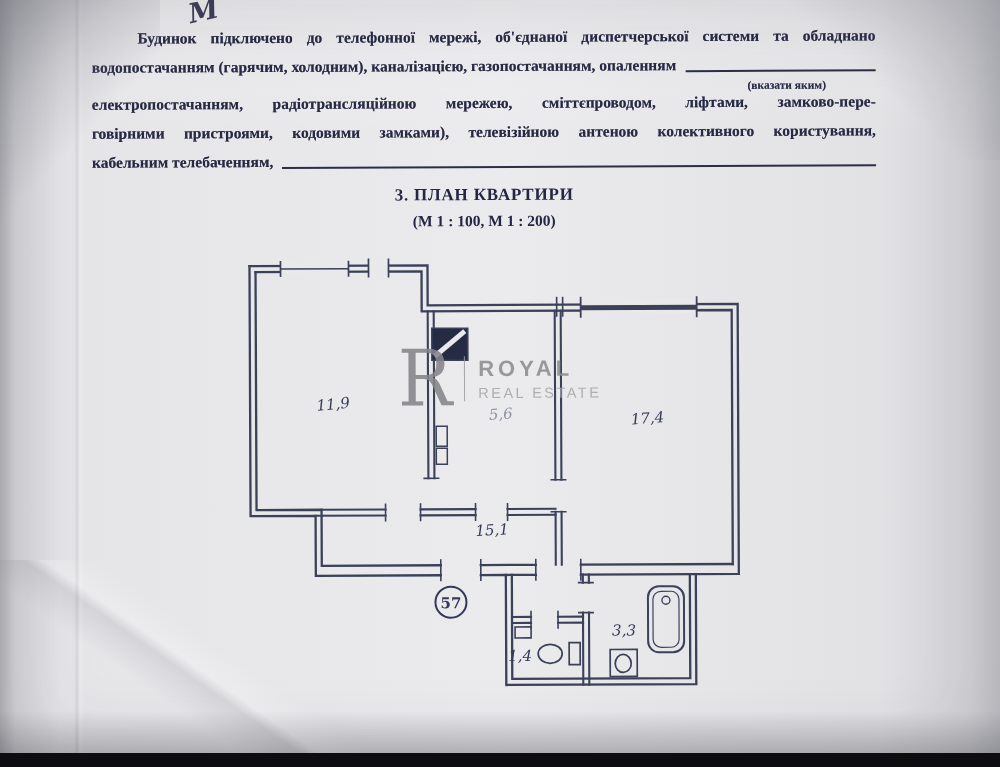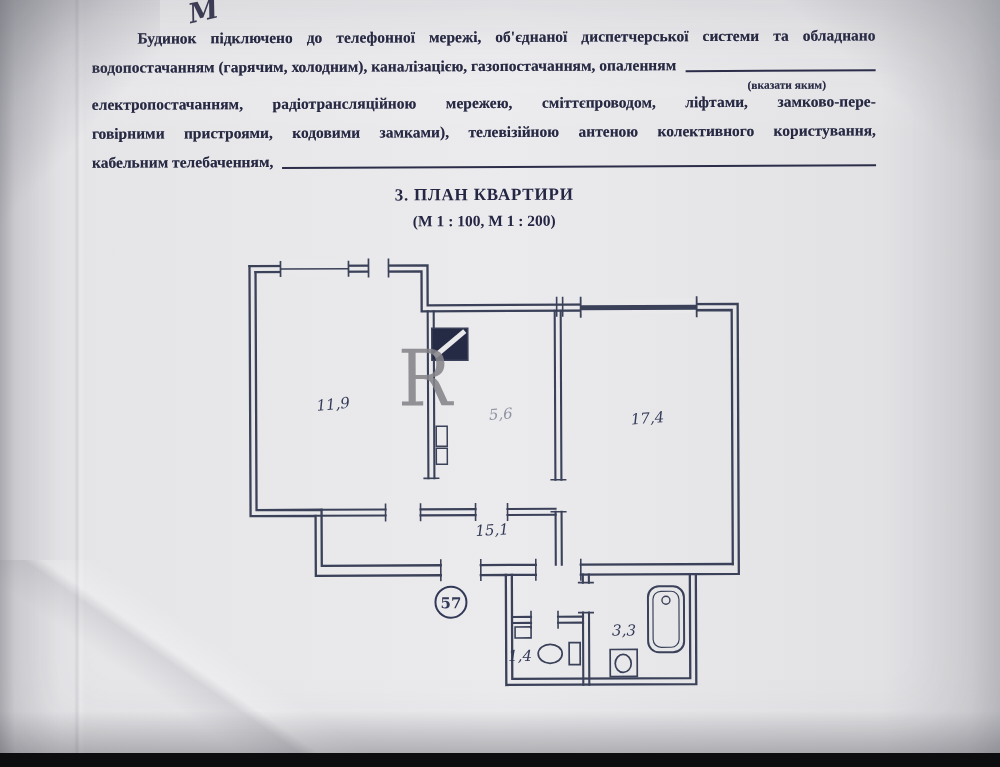--- a/index.html
+++ b/index.html
@@ -179,20 +179,24 @@
       <text class="plan-label" x="272" y="411">1,4</text>
 
       <g>
         <circle cx="215" cy="352" r="15.5" fill="none" stroke="#333a57" stroke-width="2"></circle>
         <text x="215" y="358" text-anchor="middle" style="font-family:'DejaVu Serif',serif;font-size:15px;font-weight:700;fill:#333a57;">57</text>
       </g>
     </svg>
 
     <div class="watermark">
       <span class="wm-r">R</span>
+      <span class="wm-text">
+        <span class="wm-royal">ROYAL</span>
+        <span class="wm-estate">REAL ESTATE</span>
+      </span>
     </div>
 
   </div>
 
   <div class="corner-tl"></div>
   <div class="corner-tr"></div>
   <div class="crease-bl"></div>
   <div class="bottom-shade"></div>
   <div class="bottom-bar"></div>
 </div>

